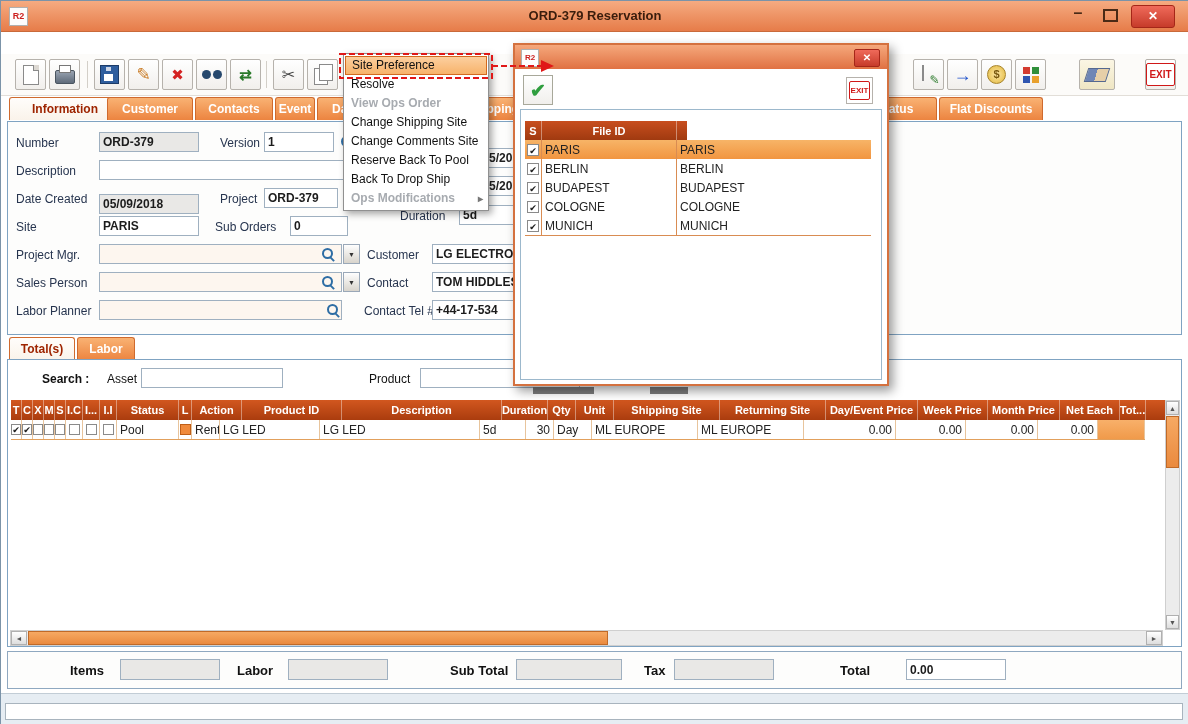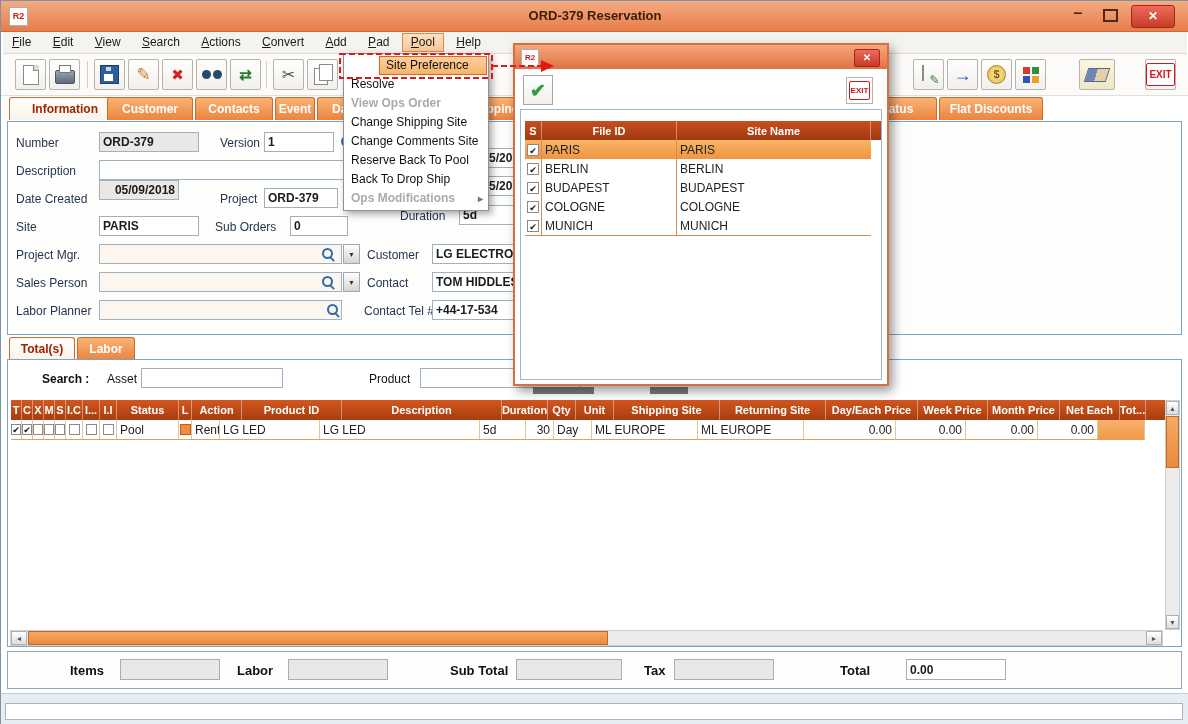--- a/index.html
+++ b/index.html
@@ -100,21 +100,21 @@
   .darksliver{position:absolute;height:7px;background:#7d7d7d;}
   
   .sumbox{position:absolute;left:6px;top:650px;width:1175px;height:38px;border:1px solid #8fa8c0;background:#fdfdfc;box-sizing:border-box;}
   .slab{position:absolute;font-weight:bold;color:#111;font-size:13px;}
   .statusarea{position:absolute;left:0;top:692px;width:100%;height:32px;background:#e6edf3;border-top:1px solid #c2cdd6;}
   .statusinset{position:absolute;left:4px;top:9px;width:1178px;height:17px;background:#fff;border:1px solid #a8b4be;box-sizing:border-box;}
   
   .pmenu{position:absolute;left:342px;top:52px;width:146px;background:#fff;border:1px solid #909090;
          box-shadow:3px 3px 7px rgba(0,0,0,.35);z-index:50;padding:2px 1px;box-sizing:border-box;}
   .pmi{height:19px;line-height:19px;padding:0 6px;font-size:12px;color:#111;position:relative;box-sizing:border-box;white-space:nowrap;overflow:hidden;}
-  .pmi.hl{background:linear-gradient(#fccf9f,#f7b36b);border:1px solid #d2691e;line-height:17px;margin-left:34px;}
+  .pmi.hl{background:linear-gradient(#fccf9f,#f7b36b);border:1px solid #d2691e;line-height:17px;}
   .pmi.dis{color:#a7abb0;font-weight:bold;}
   .subarr{position:absolute;right:4px;top:0;font-size:10px;color:#777;}
   
   .dlg{position:absolute;left:512px;top:42px;width:376px;height:343px;background:#fff;border:2px solid #d4713f;
        box-shadow:4px 5px 10px rgba(0,0,0,.4);z-index:60;box-sizing:border-box;}
   .dlg-title{position:absolute;left:0;top:0;width:100%;height:24px;background:linear-gradient(#f5a87c,#e07142);}
   .dlg-title-text{position:absolute;left:0;right:0;top:4px;text-align:center;font-size:13px;font-weight:bold;color:#4a1e08;}
   .dlg-icon{position:absolute;left:6px;top:4px;width:16px;height:16px;background:#fdfdfd;border:1px solid #b0b0b0;
             color:#cc1f1f;font-weight:bold;font-size:8px;line-height:16px;text-align:center;}
   .dlg-close{position:absolute;right:7px;top:4px;width:24px;height:16px;background:linear-gradient(#ef6a5a,#c63b2a);
@@ -145,32 +145,20 @@
   <div class="titlebar">
     <span class="appicon">R2</span>
     <span class="title-text">ORD-379 Reservation</span>
     <span class="tb-min">–</span>
     <span class="tb-max">
         <span class="maxbox"></span>
       </span>
     <span class="tb-close">✕</span>
   </div>
 
-  <div class="menubar">
-    <span class="mi">File</span>
-    <span class="mi">Edit</span>
-    <span class="mi">View</span>
-    <span class="mi">Search</span>
-    <span class="mi">Actions</span>
-    <span class="mi">Convert</span>
-    <span class="mi">Add</span>
-    <span class="mi">Pad</span>
-    <span class="mi active">Pool</span>
-    <span class="mi">Help</span>
-  </div>
 
   <div class="toolbar">
     <div class="ibtn" style="left:14px">
         <span class="ic-page"></span>
       </div>
     <div class="ibtn" style="left:48px">
         <span class="ic-print"></span>
       </div>
     <div class="tsep" style="left:86px"></div>
     <div class="ibtn" style="left:93px">
@@ -229,21 +217,21 @@
     <span class="flab" style="left:8px;top:14px">Number</span>
     <input class="fin ro" style="left: 91px; top: 10px; width: 100px;" readonly="" value="ORD-379">
     <span class="flab" style="left:212px;top:14px">Version</span>
     <input class="fin" style="left: 256px; top: 10px; width: 70px;" value="1">
     <span class="mag" style="left:332px;top:13px"></span>
 
     <span class="flab" style="left:8px;top:42px">Description</span>
     <input class="fin" style="left: 91px; top: 38px; width: 250px;" value="">
 
     <span class="flab" style="left:8px;top:70px">Date Created</span>
-    <input class="fin ro" style="left: 91px; top: 58px; width: 80px; text-align: right;" readonly="" value="05/09/2018">
+    <input class="fin ro" style="left: 91px; top: 72px; width: 100px;" readonly="" value="05/09/2018">
     <span class="flab" style="left:212px;top:70px">Project</span>
     <input class="fin" style="left: 256px; top: 66px; width: 74px;" value="ORD-379">
     <span class="mag" style="left:334px;top:69px"></span>
 
     <span class="flab" style="left:8px;top:98px">Site</span>
     <input class="fin" style="left: 91px; top: 94px; width: 100px;" value="PARIS">
     <span class="flab" style="left:207px;top:98px">Sub Orders</span>
     <input class="fin" style="left: 282px; top: 94px; width: 58px;" value="0">
 
     <span class="flab" style="left:8px;top:126px">Project Mgr.</span>
@@ -297,21 +285,21 @@
       <div class="ghc" style="width:62px">Status</div>
       <div class="ghc" style="width:13px">L</div>
       <div class="ghc" style="width:50px">Action</div>
       <div class="ghc" style="width:100px">Product ID</div>
       <div class="ghc" style="width:160px">Description</div>
       <div class="ghc" style="width:46px">Duration</div>
       <div class="ghc" style="width:28px">Qty</div>
       <div class="ghc" style="width:38px">Unit</div>
       <div class="ghc" style="width:106px">Shipping Site</div>
       <div class="ghc" style="width:106px">Returning Site</div>
-      <div class="ghc" style="width:92px">Day/Each Price</div>
+      <div class="ghc" style="width:92px">Day/Event Price</div>
       <div class="ghc" style="width:70px">Week Price</div>
       <div class="ghc" style="width:72px">Month Price</div>
       <div class="ghc" style="width:60px">Net Each</div>
       <div class="ghc" style="width:26px">Tot...</div>
       <div class="ghc fill" style="width:21px"></div>
     </div>
 
     <div class="gr">
       <div class="grc cbc" style="width:11px">
           <span class="cb">✔</span>
@@ -408,21 +396,20 @@
         <span>✔</span>
       </div>
     <div class="dlg-exit">
         <span>EXIT</span>
       </div>
     <div class="dlg-frame"></div>
 
     <div class="dt-h">
       <div class="dt-hc" style="width:17px">S</div>
       <div class="dt-hc" style="width:135px">File ID</div>
-      <div class="dt-hc" style="width:194px">Site Name</div>
       <div class="dt-hc" style="width:10px;border-right:none"></div>
     </div>
     <div class="dt-r sel" style="top:95px">
       <div class="dt-c cbc" style="width:17px">
           <span class="cb d">✔</span>
         </div>
       <div class="dt-c" style="width:135px">PARIS</div>
       <div class="dt-c" style="width:194px;border-right:none">PARIS</div>
     </div>
     <div class="dt-r" style="top:114px">

